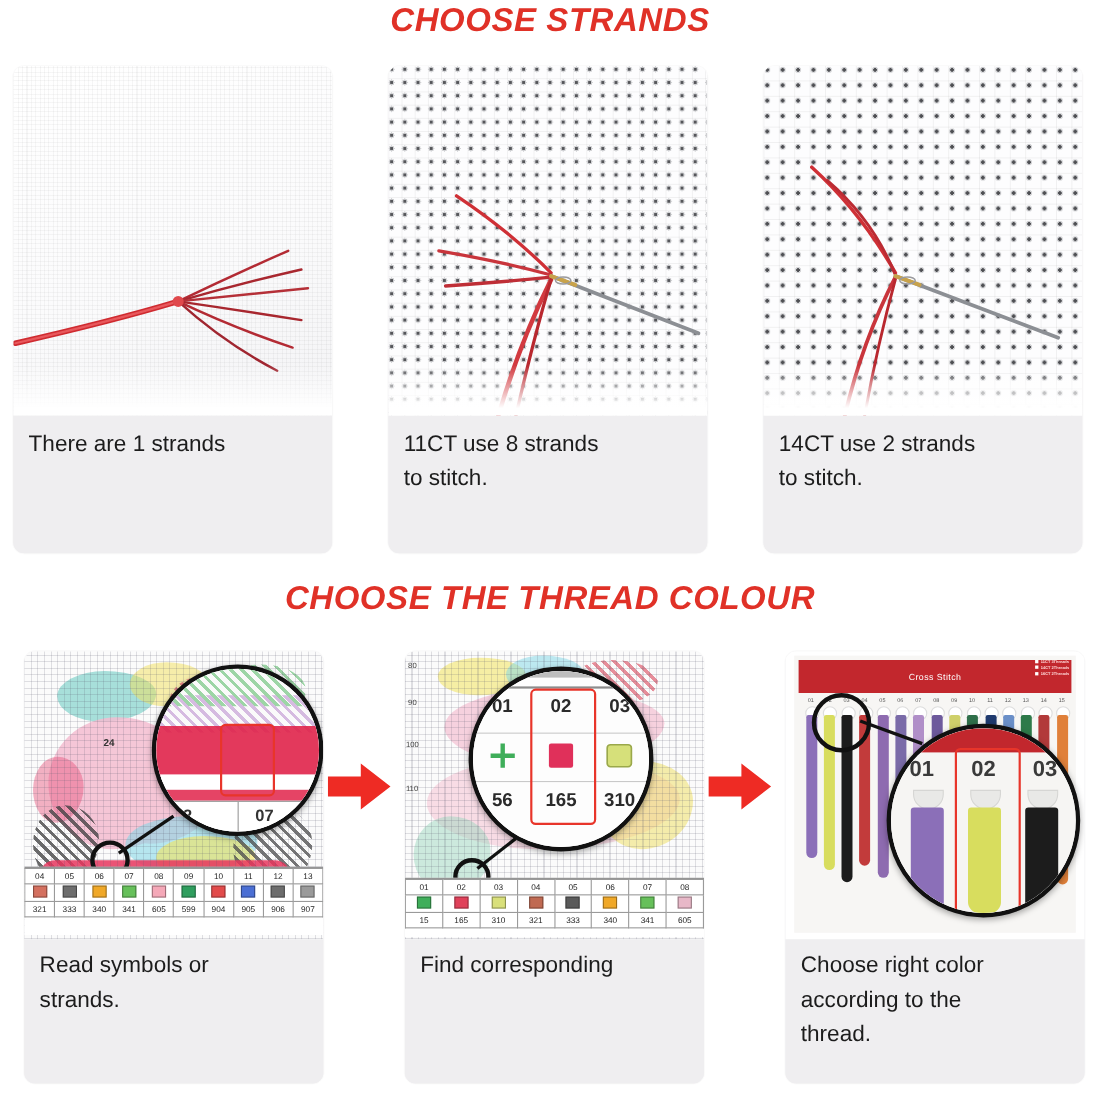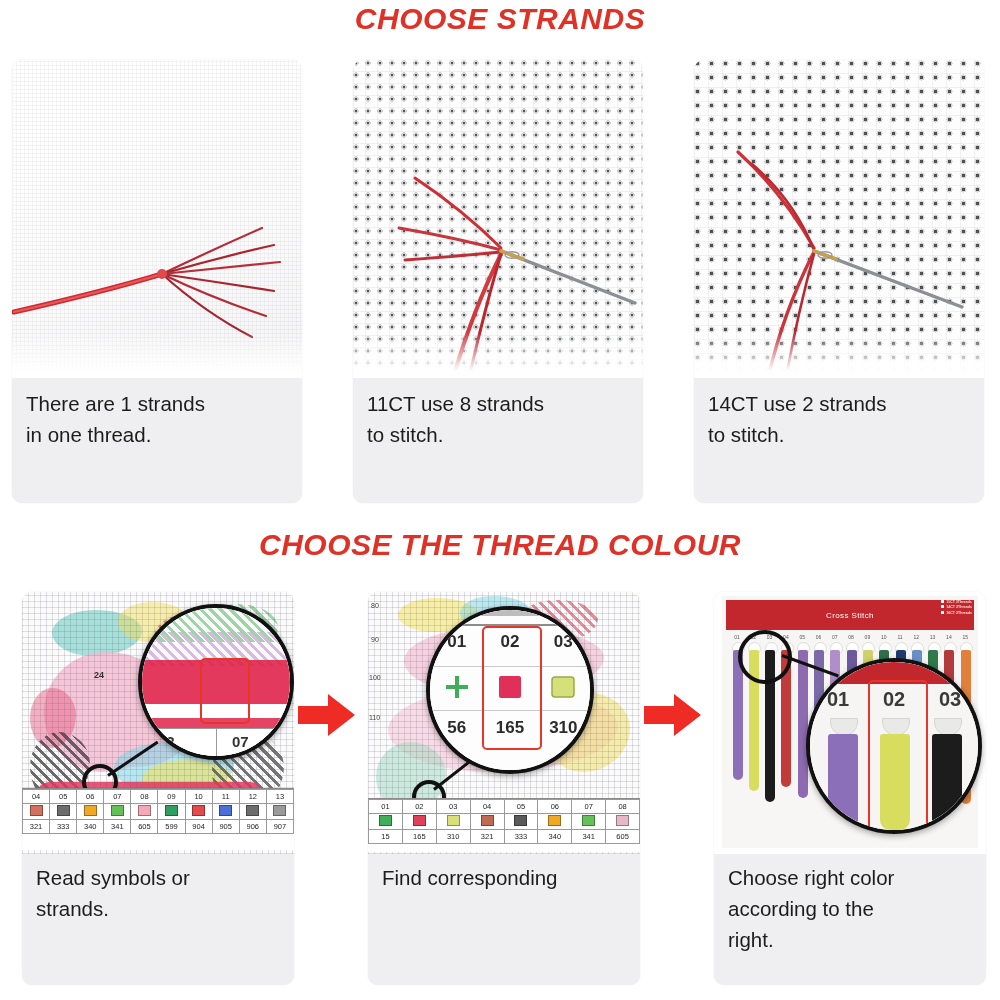--- a/index.html
+++ b/index.html
@@ -154,21 +154,20 @@
           <path d="M150 214 Q205 222 262 231" stroke="#a8272f" stroke-width="2.2"></path>
           <path d="M150 214 Q200 238 254 256" stroke="#b32b34" stroke-width="2.2"></path>
           <path d="M150 214 Q192 252 240 277" stroke="#a02630" stroke-width="2.2"></path>
           <circle cx="150" cy="214" r="5" fill="#e0484c" stroke="none"></circle>
         </g>
       </svg>
       <div class="fade-bottom"></div>
     </div>
     <div class="caption">
       <div>There are 1 strands</div>
-      <div>in one thread.</div>
     </div>
   </div>
 
   <div class="card" id="card2">
     <div class="photo">
       <div class="fabric-aida"></div>
       <svg width="290" height="318" viewBox="0 0 290 318" style="position:absolute;left:0;top:0">
         <g fill="none" stroke-linecap="round">
           <path d="M148 188 Q110 150 62 118" stroke="#cf3036" stroke-width="3"></path>
           <path d="M148 190 Q104 178 46 168" stroke="#c9353c" stroke-width="3"></path>
@@ -485,17 +484,17 @@
         <div style="position:absolute;left:124px;top:56px;width:26px;height:16px;border-radius:0 0 14px 14px;background:#e9e9e7;border:1px solid #d6d6d4;"></div>
         <div style="position:absolute;left:18px;top:72px;width:30px;height:96px;border-radius:3px 3px 10px 10px;background:#8b6fb8;"></div>
         <div style="position:absolute;left:70px;top:72px;width:30px;height:96px;border-radius:3px 3px 10px 10px;background:#d8dd5e;"></div>
         <div style="position:absolute;left:122px;top:72px;width:30px;height:96px;border-radius:3px 3px 10px 10px;background:#1c1c1c;"></div>
         <div class="redbox" style="left:58px;top:18px;width:56px;height:150px;"></div>
       </div>
     </div>
     <div class="caption">
       <div>Choose right color</div>
       <div>according to the</div>
-      <div>right.</div>
+      <div>thread.</div>
     </div>
   </div>
 
 </div>
 
 </body></html>

